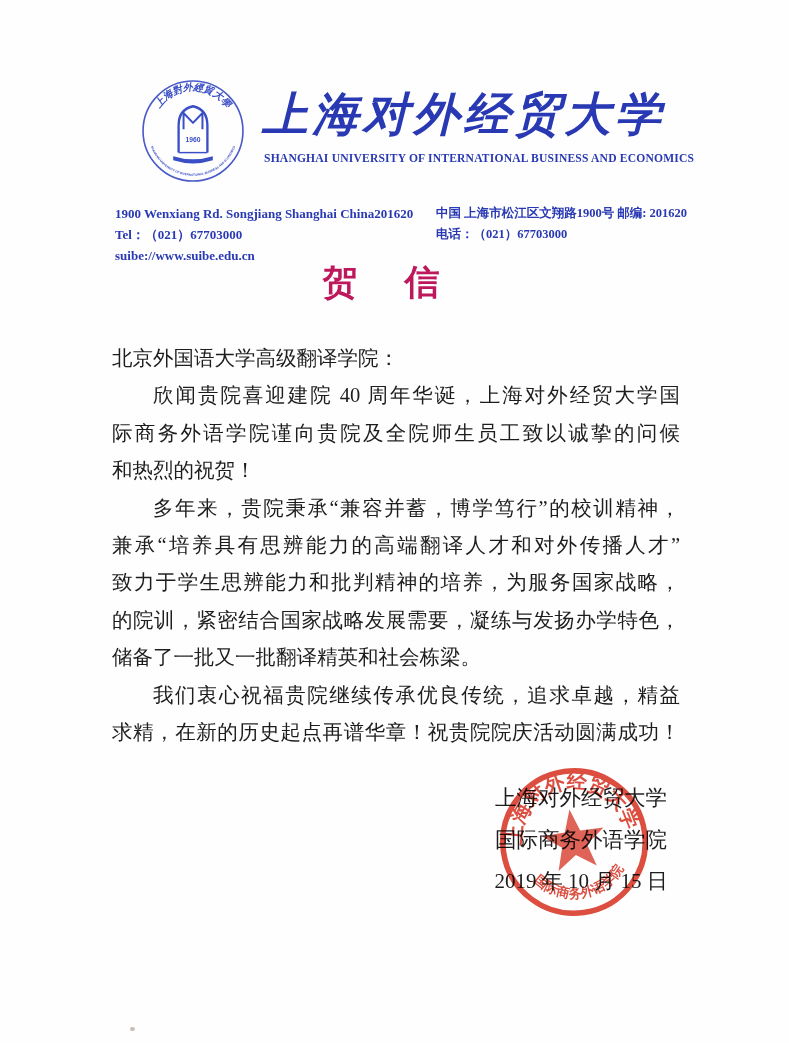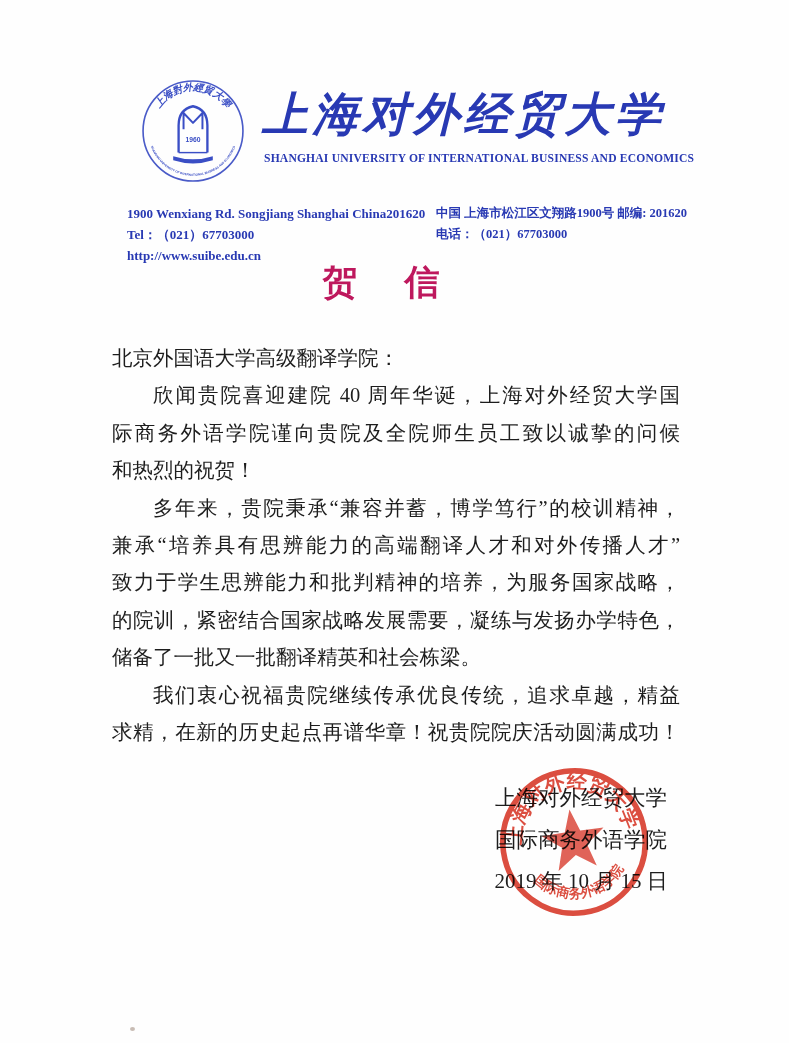--- a/index.html
+++ b/index.html
@@ -19,21 +19,21 @@
     color:#2839b3; text-align:justify; text-align-last:justify;
     letter-spacing:1px; white-space:nowrap;
   }
   .en-name {
     position:absolute; left:264px; top:151px;
     font-size:12.6px; font-weight:bold; color:#2839b3;
     white-space:nowrap; transform:scaleX(0.92); transform-origin:left center;
     letter-spacing:0.2px;
   }
   .addr { position:absolute; color:#2839b3; font-weight:bold; }
-  .addr-en { left:115px; top:203px; font-size:13px; line-height:21px;margin-left:12px; }
+  .addr-en { left:115px; top:203px; font-size:13px; line-height:21px; }
   .addr-cn { left:436px; top:203px; font-size:12.5px; line-height:21px; }
   .addr div { white-space:nowrap; }
 
   
   .title {
     position:absolute; left:0; top:259px; width:768px; text-align:center;
     font-size:35px; font-weight:600; color:#be185d; letter-spacing:6px;
   }
   .body {
     position:absolute; left:112px; top:340px; width:568px;
@@ -91,21 +91,21 @@
     <path d="M 38 88 Q 60 95 82 88 L 82 92.5 Q 60 99.5 38 92.5 Z" fill="#3a4ec5"></path>
   </svg>
 
   <div class="cal-name">上海对外经贸大学</div>
 
   <div class="en-name">SHANGHAI UNIVERSITY OF INTERNATIONAL BUSINESS AND ECONOMICS</div>
 
   <div class="addr addr-en">
     <div>1900 Wenxiang Rd.  Songjiang Shanghai China201620</div>
     <div>Tel：（021）67703000</div>
-    <div>http://www.suibe.edu.cn</div>
+    <div>suibe://www.suibe.edu.cn</div>
   </div>
 
   <div class="addr addr-cn">
     <div>中国 上海市松江区文翔路1900号  邮编: 201620</div>
     <div>电话：（021）67703000</div>
   </div>
 
   <div class="title">贺　信</div>
 
   <div class="body">

